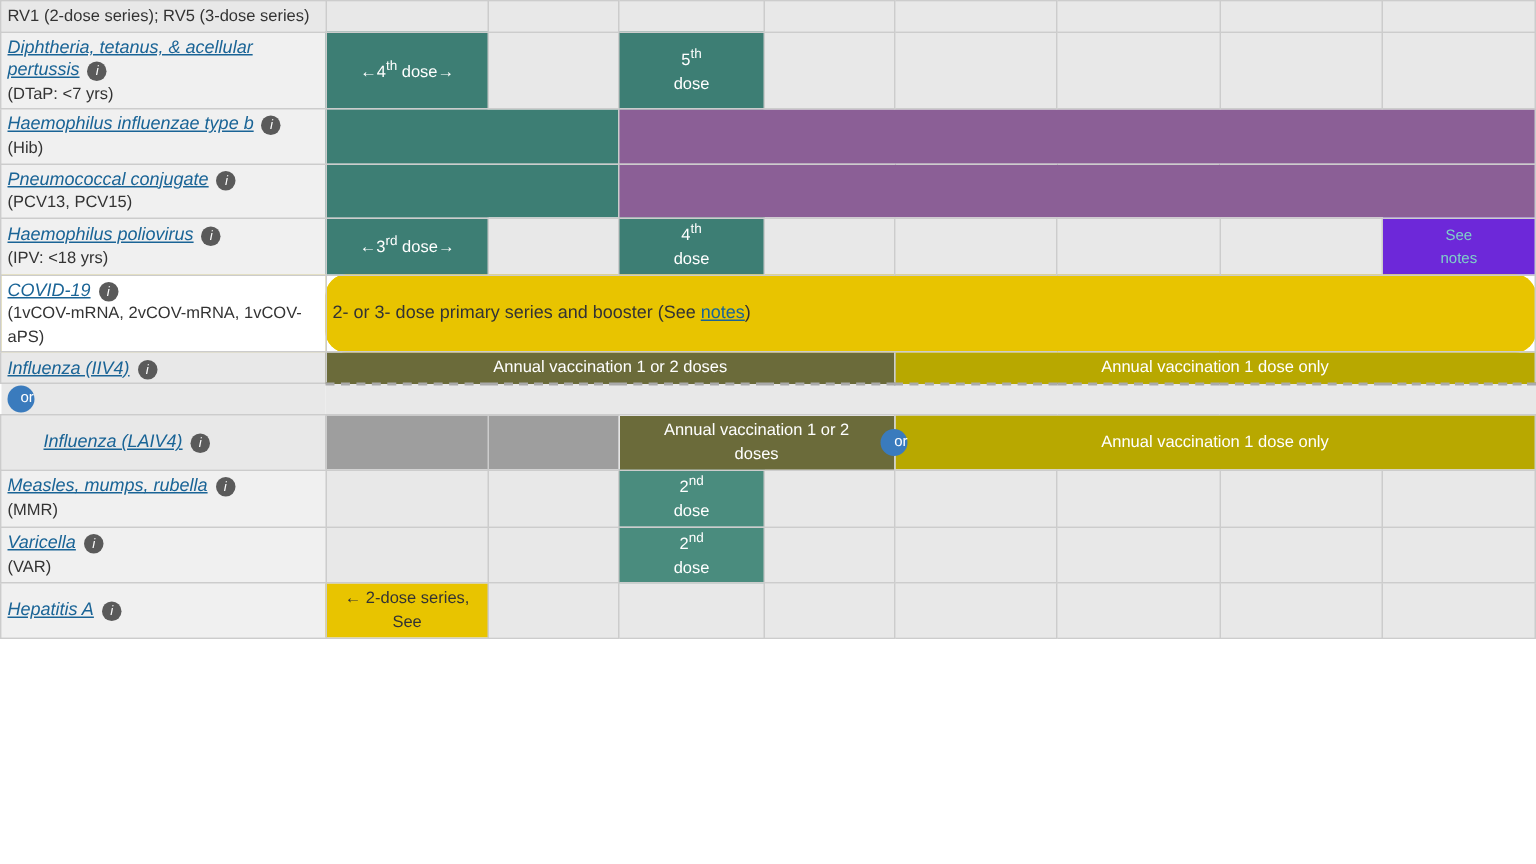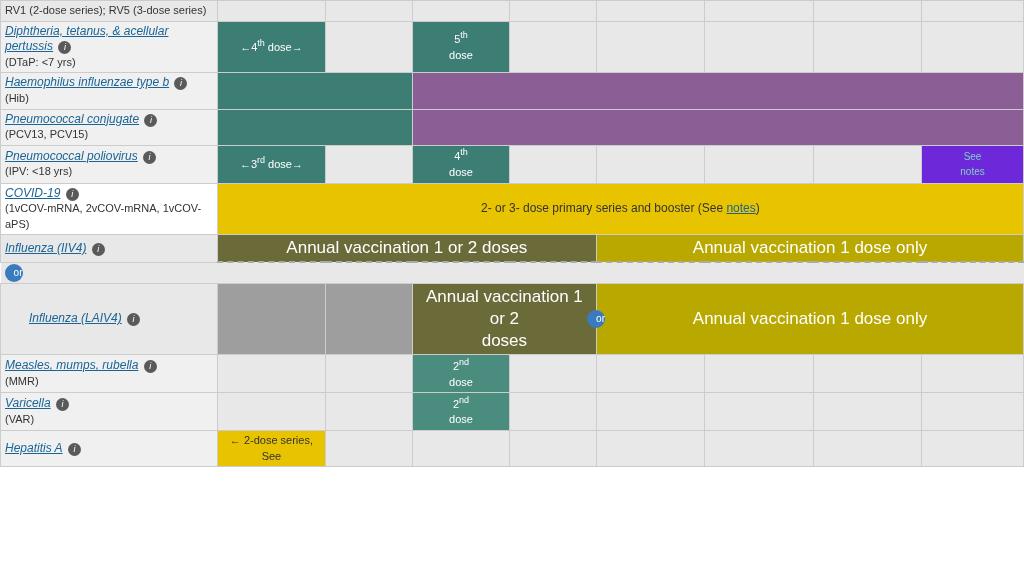--- a/index.html
+++ b/index.html
@@ -52,21 +52,21 @@
       margin-left: 2px;
     }
     .dose-text {
       color: #fff;
       font-size: 11px;
       text-align: center;
     }
     .sup { font-size: 9px; vertical-align: super; }
     .annual-text {
       color: #fff;
-      font-size: 17px;
+      font-size: 11px;
       text-align: left;
     }
     .or-badge {
       display: inline-block;
       background: #3a7bbd;
       color: #fff;
       border-radius: 50%;
       width: 18px;
       height: 18px;
       text-align: right;
@@ -142,21 +142,21 @@
         <span class="vaccine-link">Pneumococcal conjugate</span>
         <span class="info-icon">i</span><br>
         <span class="vaccine-subtext">(PCV13, PCV15)</span>
       </td>
       <td colspan="2" style="background:#3d7e74;"></td>
       <td colspan="6" style="background:#8b5f96;"></td>
     </tr>
 
     <tr>
       <td class="vaccine-name-cell">
-        <span class="vaccine-link">Pneumococcal poliovirus</span>
+        <span class="vaccine-link">Haemophilus poliovirus</span>
         <span class="info-icon">i</span><br>
         <span class="vaccine-subtext">(IPV: &lt;18 yrs)</span>
       </td>
       <td style="background:#3d7e74;text-align:center;margin-left:16px;">
         <span class="dose-text">←3<span class="sup">rd</span> dose→</span>
       </td>
       <td style="background:#e8e8e8;"></td>
       <td style="background:#3d7e74;text-align:center;">
         <span class="dose-text">4<span class="sup">th</span><br>dose</span>
       </td>
@@ -168,21 +168,21 @@
         <span class="see-notes">See<br>notes</span>
       </td>
     </tr>
 
     <tr style="background:#f5d800;">
       <td class="vaccine-name-cell" style="background:#fff;">
         <span class="vaccine-link">COVID-19</span>
         <span class="info-icon">i</span><br>
         <span class="vaccine-subtext">(1vCOV-mRNA, 2vCOV-mRNA, 1vCOV-aPS)</span>
       </td>
-      <td colspan="8" style="background:#e8c400;text-align:center;vertical-align:middle;">
+      <td colspan="8" style="background:#e8c400;vertical-align:middle;border-radius:14px;">
         <span style="color:#333;font-size:12px;">2- or 3- dose primary series and booster (See <span style="text-decoration:underline;color:#1a6496;cursor:pointer;">notes</span>)</span>
       </td>
     </tr>
 
     <tr>
       <td class="vaccine-name-cell" style="background:#e8e8e8;">
         <span class="vaccine-link">Influenza (IIV4)</span>
         <span class="info-icon">i</span>
       </td>
       <td colspan="4" style="background:#6b6b3a;text-align:center;vertical-align:middle;">

